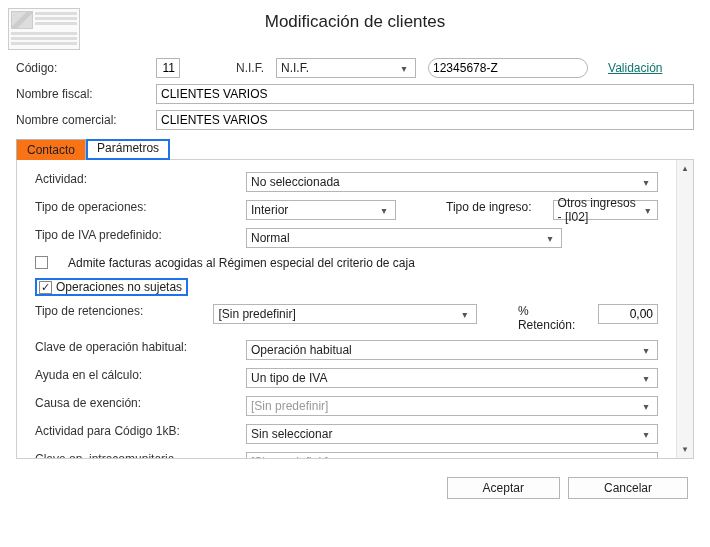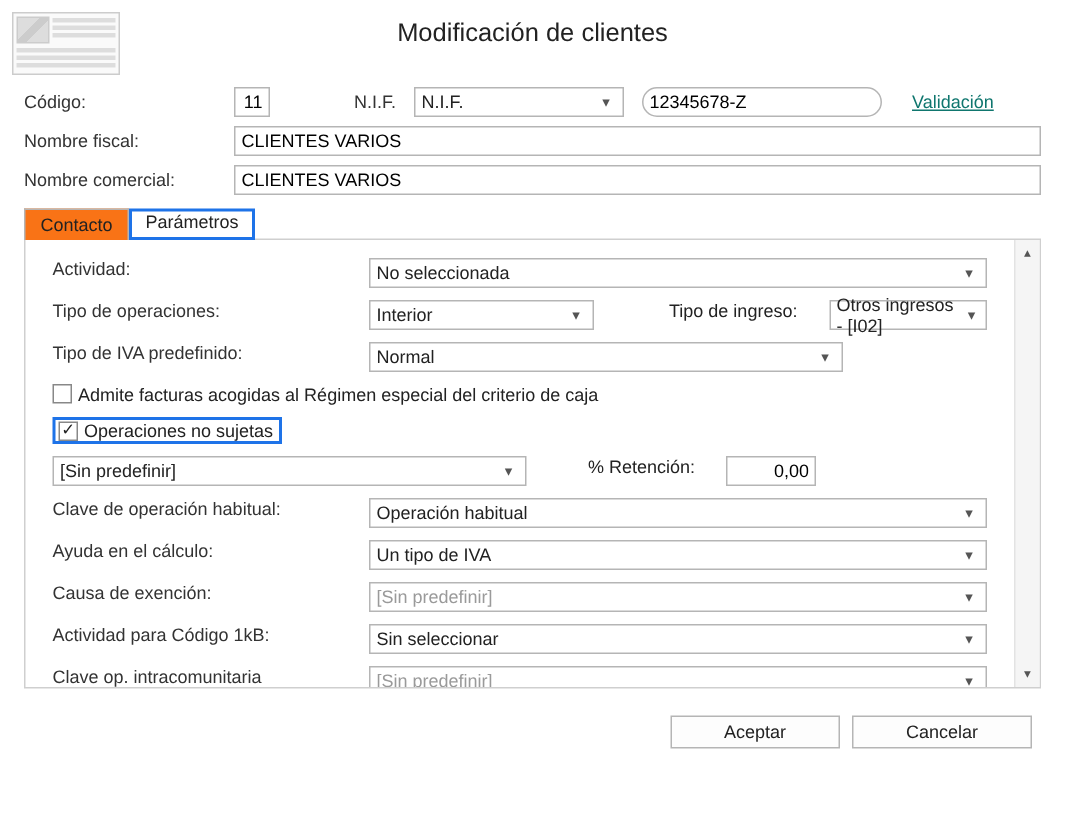--- a/index.html
+++ b/index.html
@@ -29,21 +29,21 @@
 .tab.highlighted { border:2px solid #1e73e8; padding:0 9px; }
 .tab-panel { border:1px solid #cfcfcf; margin: 0 8px; height: 300px; display:flex; }
 .tab-content { flex:1; padding: 12px 18px 8px 18px; overflow:hidden; }
 .scroll-col { width:17px; border-left:1px solid #e3e3e3; background:#f5f5f5; display:flex; flex-direction:column; justify-content:space-between; align-items:center; padding:2px 0;}
 .scroll-arrow { width:13px; height:13px; font-size:9px; color:#555; text-align:center; line-height:13px; cursor:default;}
 .frow { display:flex; margin-bottom:8px; gap:21px; }
 .frow .flabel { width: 190px; color:#333; }
 .sel-wide { flex:1; }
 .sel-150 { width:150px; }
 .sel-300 { width:316px; }
-.checkbox-row { display:flex; align-items:flex-start; gap:4px; margin-bottom:8px; }
+.checkbox-row { display:flex; align-items:flex-start; gap:20px; margin-bottom:8px; }
 .chk { width:13px; height:13px; border:1px solid #888; display:inline-flex; align-items:center; justify-content:center; font-size:10px; line-height:1; }
 .chk.checked::after { content:"✓"; color:#222; font-size:11px; }
 .ops-box { border:2px solid #1e73e8; padding:0 4px 0 2px; display:flex; align-items:center; gap:4px; }
 .ret-input { width:60px; text-align:right; }
 .placeholder { color:#9a9a9a; }
 .footer { display:flex; justify-content:flex-end; gap:8px; padding: 18px 14px 6px 0; }
 .btn { border:1px solid #b5b5b5; background:#fdfdfd; padding:3px 35px; cursor:default; }
 </style>
 </head>
 <body>
@@ -132,20 +132,21 @@
     </div>
 
     <div class="checkbox-row">
       <span class="ops-box">
         <span class="chk checked"></span>
         <span>Operaciones no sujetas</span>
       </span>
     </div>
 
     <div class="frow">
+      <div class="flabel">Tipo de retenciones:</div>
       <div class="select sel-300">
         <span>[Sin predefinir]</span>
           <span class="caret">▾</span>
       </div>
       <div style="margin-left:20px;">% Retención:</div>
       <input type="text" class="ret-input" value="0,00" style="">
     </div>
 
     <div class="frow">
       <div class="flabel">Clave de operación habitual:</div>

